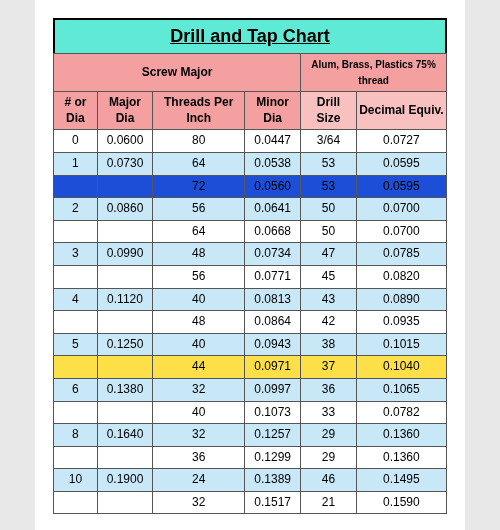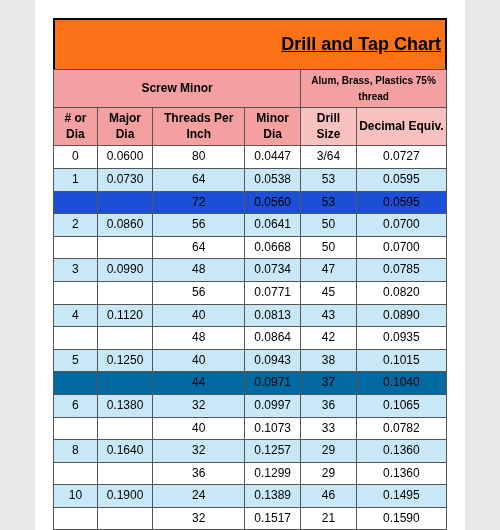--- a/index.html
+++ b/index.html
@@ -14,25 +14,25 @@
     }
     .page {
       background: #fff;
       width: 430px;
       padding: 18px 18px 18px 18px;
     }
     .chart-title {
       font-size: 18px;
       font-weight: bold;
       text-decoration: underline;
-      text-align: right;
-      padding: 14px 4px;
+      text-align: center;
+      padding: 6px 4px;
       border: 2px solid #000;
       border-bottom: none;
-      background: #f97316;
+      background: #5eead4;
       width: 100%;
     }
     table {
       width: 100%;
       border-collapse: collapse;
     }
     table, th, td {
       border: 1px solid #555;
     }
     th, td {
@@ -50,21 +50,21 @@
   </style>
 </head>
 <body>
 
 <div class="page">
   <div class="chart-title">Drill and Tap Chart</div>
   <table>
     <thead>
       <tr>
         <th class="header-pink" colspan="4" rowspan="1">
-          <span>Screw Minor</span>
+          <span>Screw Major</span>
         </th>
         <th class="header-pink" colspan="2" rowspan="1">
           <span class="small-text">Alum, Brass, Plastics 75% thread</span>
         </th>
       </tr>
       <tr>
         <th class="header-pink"># or Dia</th>
         <th class="header-pink">Major Dia</th>
         <th class="header-pink">Threads Per Inch</th>
         <th class="header-pink">Minor Dia</th>
@@ -146,21 +146,21 @@
           <td>0.0935</td>
         </tr>
         <tr style="background: rgb(200, 232, 248);">
           <td>5</td>
           <td>0.1250</td>
           <td>40</td>
           <td>0.0943</td>
           <td>38</td>
           <td>0.1015</td>
         </tr>
-        <tr style="background: #0369a1;">
+        <tr style="background: #fde047;">
           <td></td>
           <td></td>
           <td>44</td>
           <td>0.0971</td>
           <td>37</td>
           <td>0.1040</td>
         </tr>
         <tr style="background: rgb(200, 232, 248);">
           <td>6</td>
           <td>0.1380</td>

